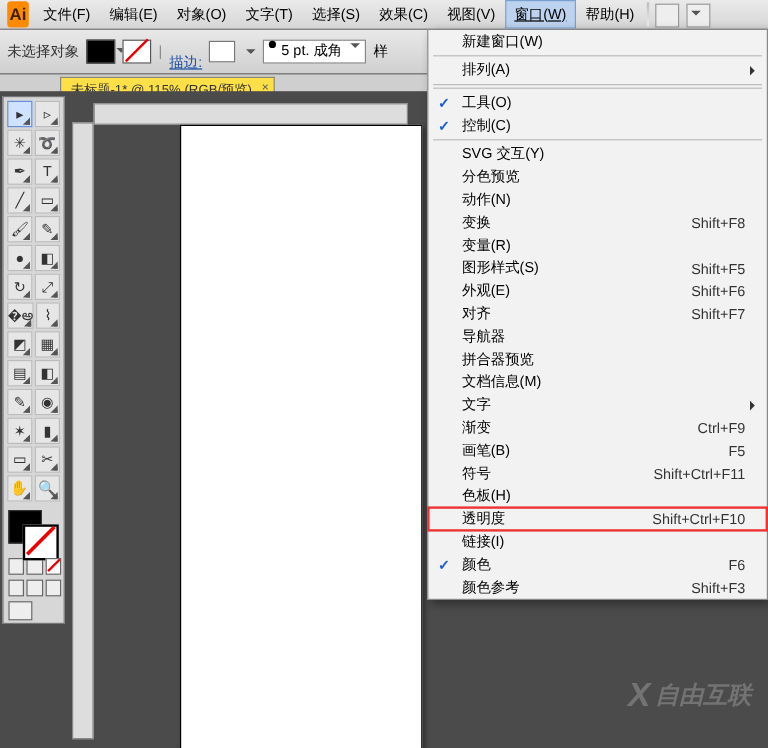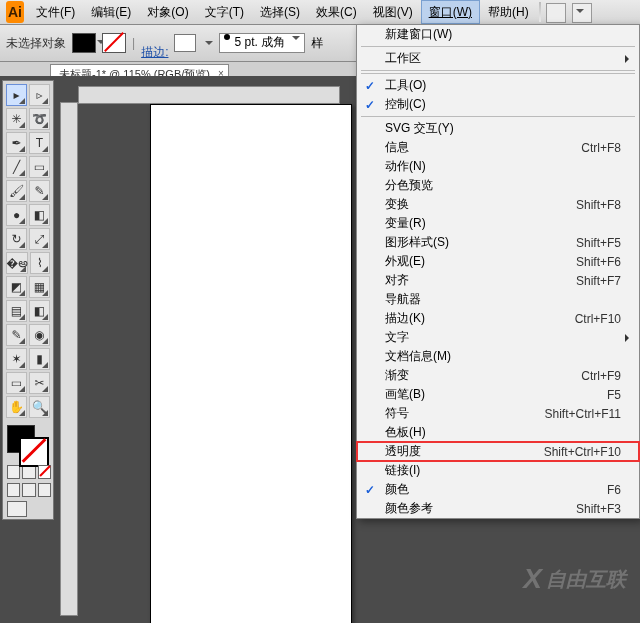--- a/index.html
+++ b/index.html
@@ -13,21 +13,21 @@
 .optbar{height:28px;background:linear-gradient(#e8e8e8,#d0d0d0);border-bottom:1px solid #888;display:flex;align-items:center;padding:4px 6px;gap:6px;}
 .optbar .sel-label{color:#333;}
 .swatch{width:22px;height:18px;border:1px solid #555;background:#000;position:relative;}
 .swatch .dd{position:absolute;right:-10px;top:6px;border:4px solid transparent;border-top-color:#555;}
 .no-stroke{width:22px;height:18px;border:1px solid #555;background:#fff;position:relative;}
 .no-stroke::after{content:"";position:absolute;left:-2px;top:7px;width:26px;height:2px;background:#e00;transform:rotate(-45deg);}
 .opt-link{color:#1b4ea8;text-decoration:underline;cursor:default;margin-top:18px;}
 .opt-box{width:20px;height:16px;border:1px solid #777;background:#fff;}
 .opt-field{height:18px;border:1px solid #888;background:#fff;display:flex;align-items:flex-start;padding:0 4px;gap:4px;}
 .tabbar{height:22px;background:#cfcfcf;border-bottom:1px solid #888;display:flex;align-items:flex-end;padding-left:50px;}
-.doc-tab{background:#ffffff;border:1px solid #888;border-bottom:none;padding:2px 18px 2px 8px;position:relative;font-size:11px;color:#333;}
+.doc-tab{background:#fde047;border:1px solid #888;border-bottom:none;padding:2px 18px 2px 8px;position:relative;font-size:11px;color:#333;}
 .doc-tab .close{position:absolute;right:4px;top:3px;font-size:10px;color:#555;}
 .workspace{position:absolute;left:0;top:76px;right:0;bottom:0;background:#4b4b4b;}
 .toolbox{position:absolute;left:2px;top:4px;width:46px;background:#d7d7d7;border:1px solid #777;padding:2px;}
 .toolbox-row{display:flex;}
 .tool{width:20px;height:20px;margin:1px;border:1px solid #bcbcbc;background:#e6e6e6;display:flex;align-items:center;justify-content:center;font-size:12px;color:#333;position:relative;}
 .tool.sel{background:#cfe2ff;border-color:#6a8fd8;}
 .tool .corner{position:absolute;right:1px;bottom:1px;border:3px solid transparent;border-bottom-color:#555;border-right-color:#555;}
 .fillstroke{position:relative;width:44px;height:40px;margin-top:4px;}
 .fill-sq{position:absolute;left:2px;top:2px;width:26px;height:26px;background:#000;border:1px solid #333;}
 .stroke-sq{position:absolute;left:14px;top:14px;width:26px;height:26px;background:#fff;border:2px solid #000;}
@@ -186,46 +186,42 @@
       <span>自由互联</span>
   </div>
 </div>
 
 <div class="menu" id="menu">
     <div class="menu-row">
       <span>新建窗口(W)</span>
     </div>
     <div class="menu-sep"></div>
     <div class="menu-row">
-      <span>工作区</span>
+      <span>排列(A)</span>
       <span class="sub"></span>
     </div>
     <div class="menu-sep"></div>
     <div class="menu-sep"></div>
     <div class="menu-row">
       <span class="chk">✓</span>
       <span>工具(O)</span>
     </div>
     <div class="menu-row">
       <span class="chk">✓</span>
       <span>控制(C)</span>
     </div>
     <div class="menu-sep"></div>
     <div class="menu-row">
       <span>SVG 交互(Y)</span>
     </div>
     <div class="menu-row">
-      <span>信息</span>
-      <span class="sc">Ctrl+F8</span>
+      <span>分色预览</span>
     </div>
     <div class="menu-row">
       <span>动作(N)</span>
-    </div>
-    <div class="menu-row">
-      <span>分色预览</span>
     </div>
     <div class="menu-row">
       <span>变换</span>
       <span class="sc">Shift+F8</span>
     </div>
     <div class="menu-row">
       <span>变量(R)</span>
     </div>
     <div class="menu-row">
       <span>图形样式(S)</span>
@@ -236,29 +232,28 @@
       <span class="sc">Shift+F6</span>
     </div>
     <div class="menu-row">
       <span>对齐</span>
       <span class="sc">Shift+F7</span>
     </div>
     <div class="menu-row">
       <span>导航器</span>
     </div>
     <div class="menu-row">
-      <span>描边(K)</span>
-      <span class="sc">Ctrl+F10</span>
+      <span>拼合器预览</span>
+    </div>
+    <div class="menu-row">
+      <span>文档信息(M)</span>
     </div>
     <div class="menu-row">
       <span>文字</span>
       <span class="sub"></span>
-    </div>
-    <div class="menu-row">
-      <span>文档信息(M)</span>
     </div>
     <div class="menu-row">
       <span>渐变</span>
       <span class="sc">Ctrl+F9</span>
     </div>
     <div class="menu-row">
       <span>画笔(B)</span>
       <span class="sc">F5</span>
     </div>
     <div class="menu-row">

